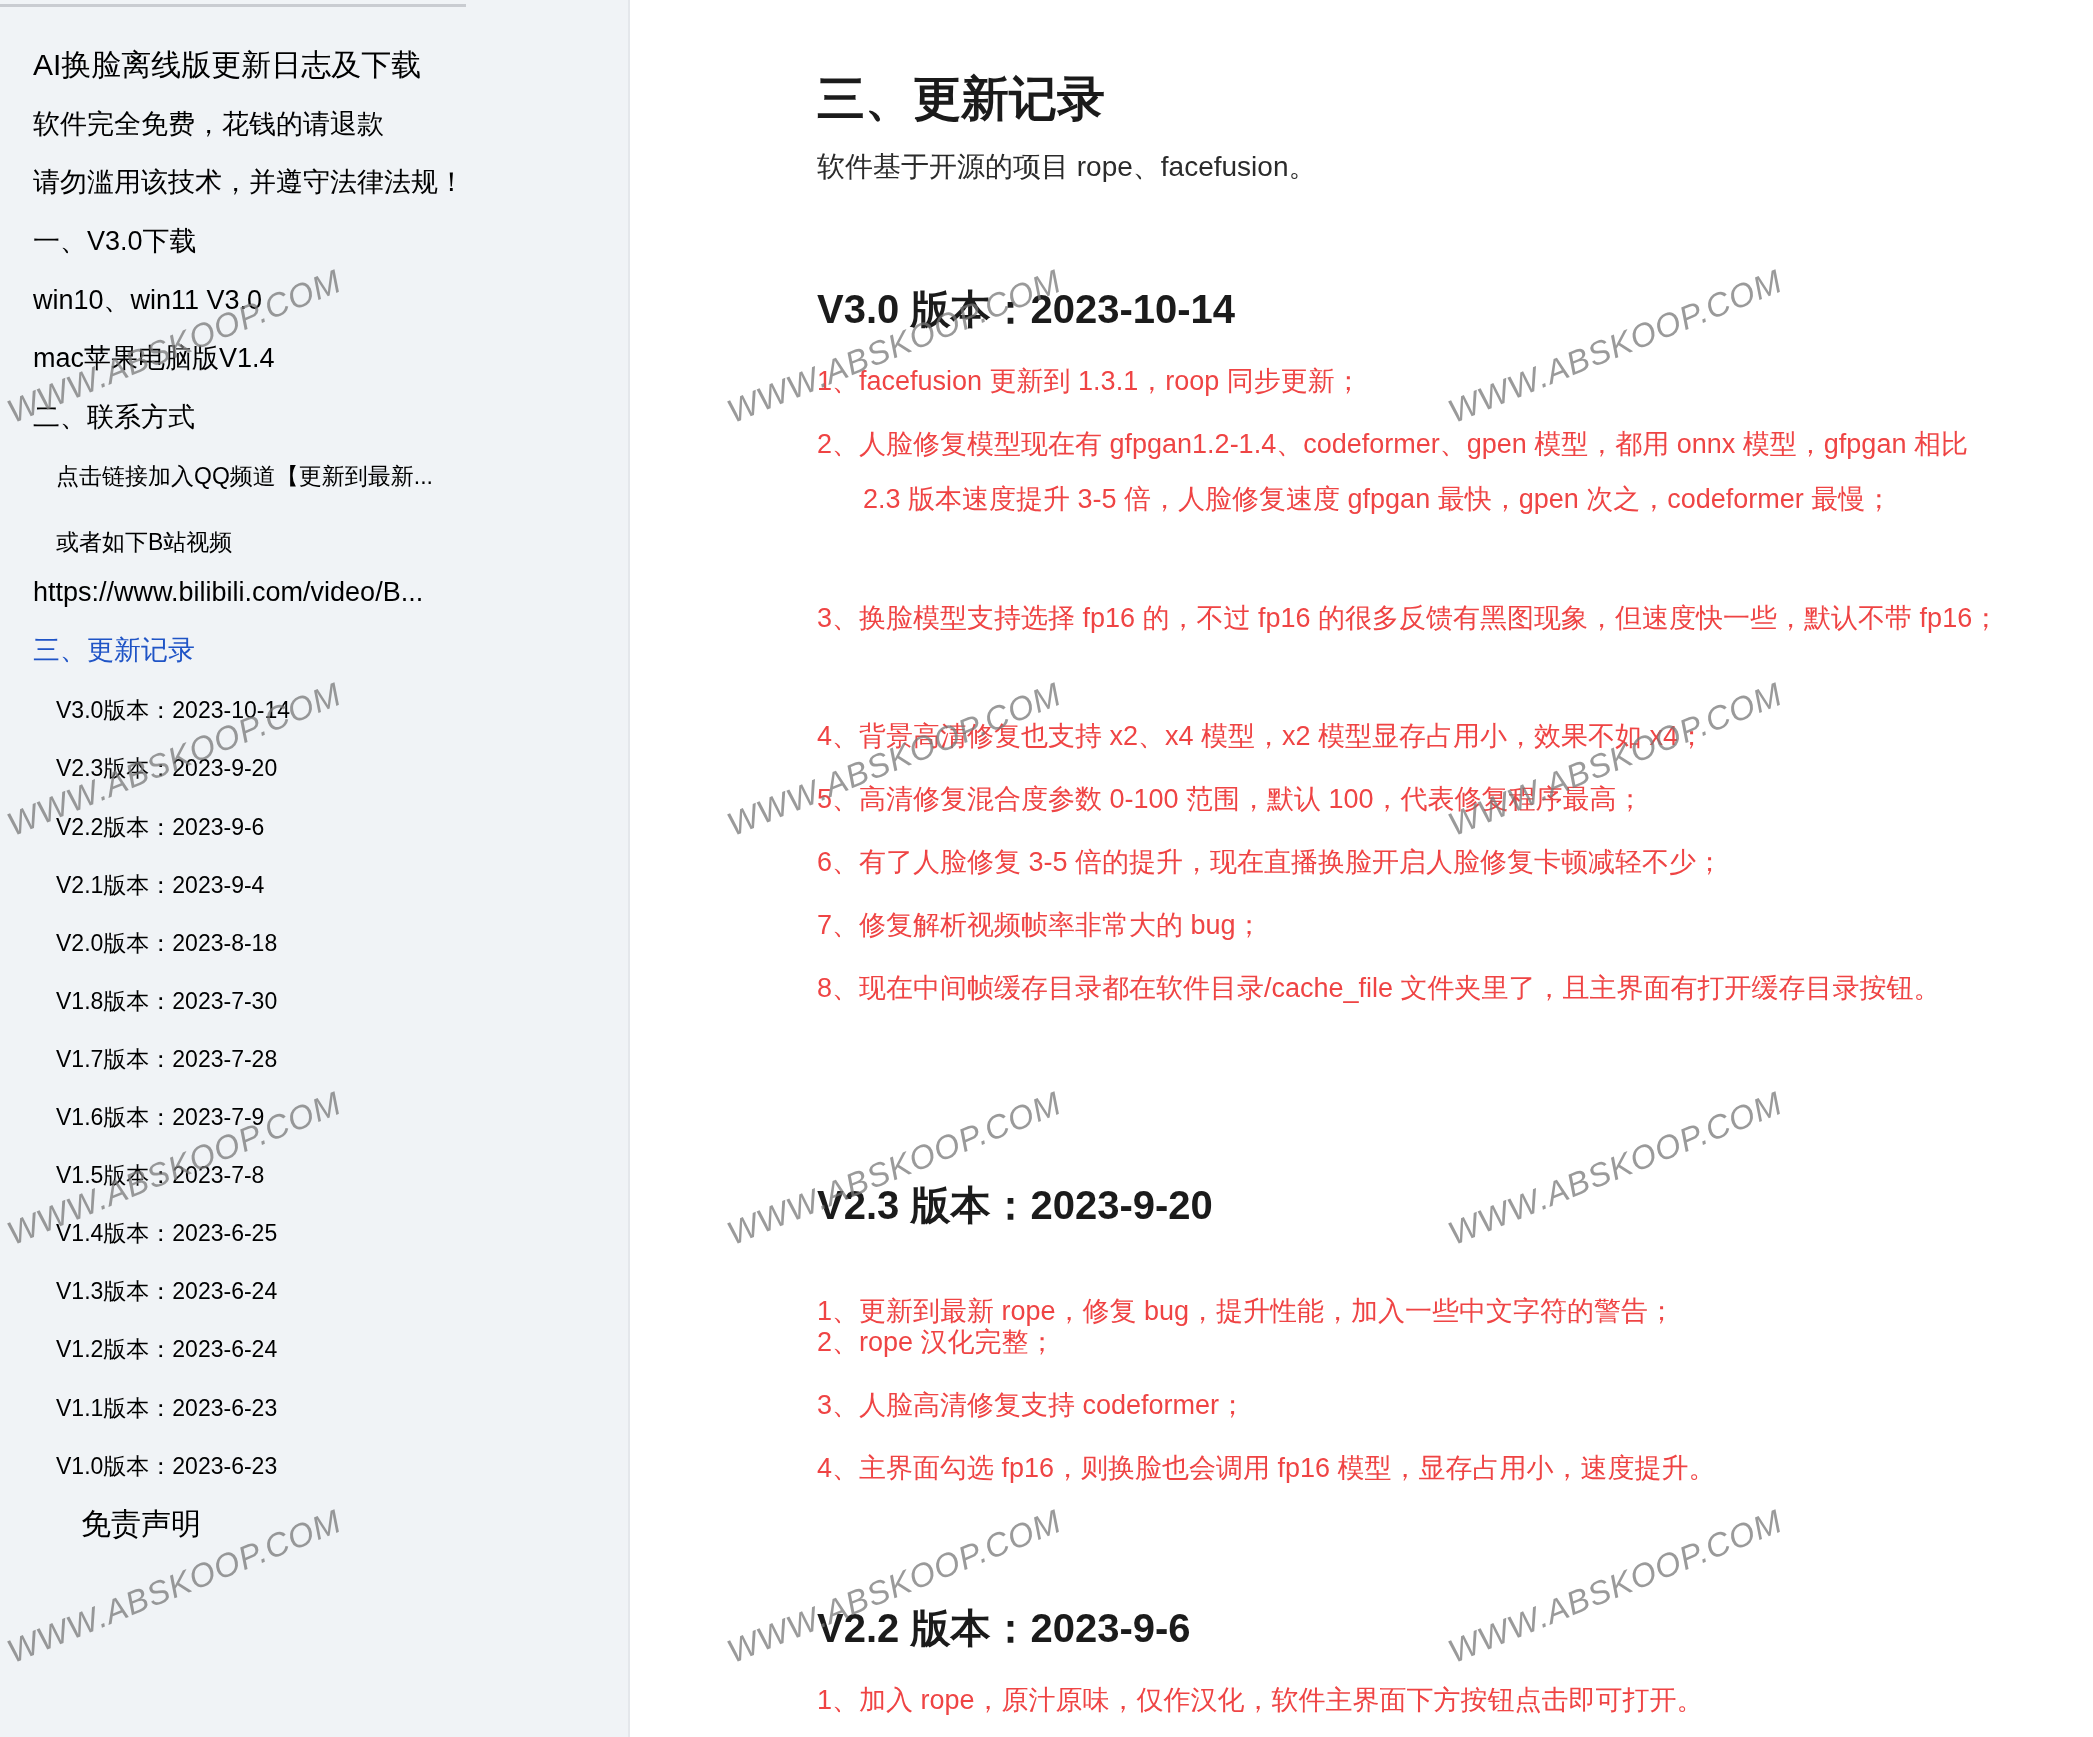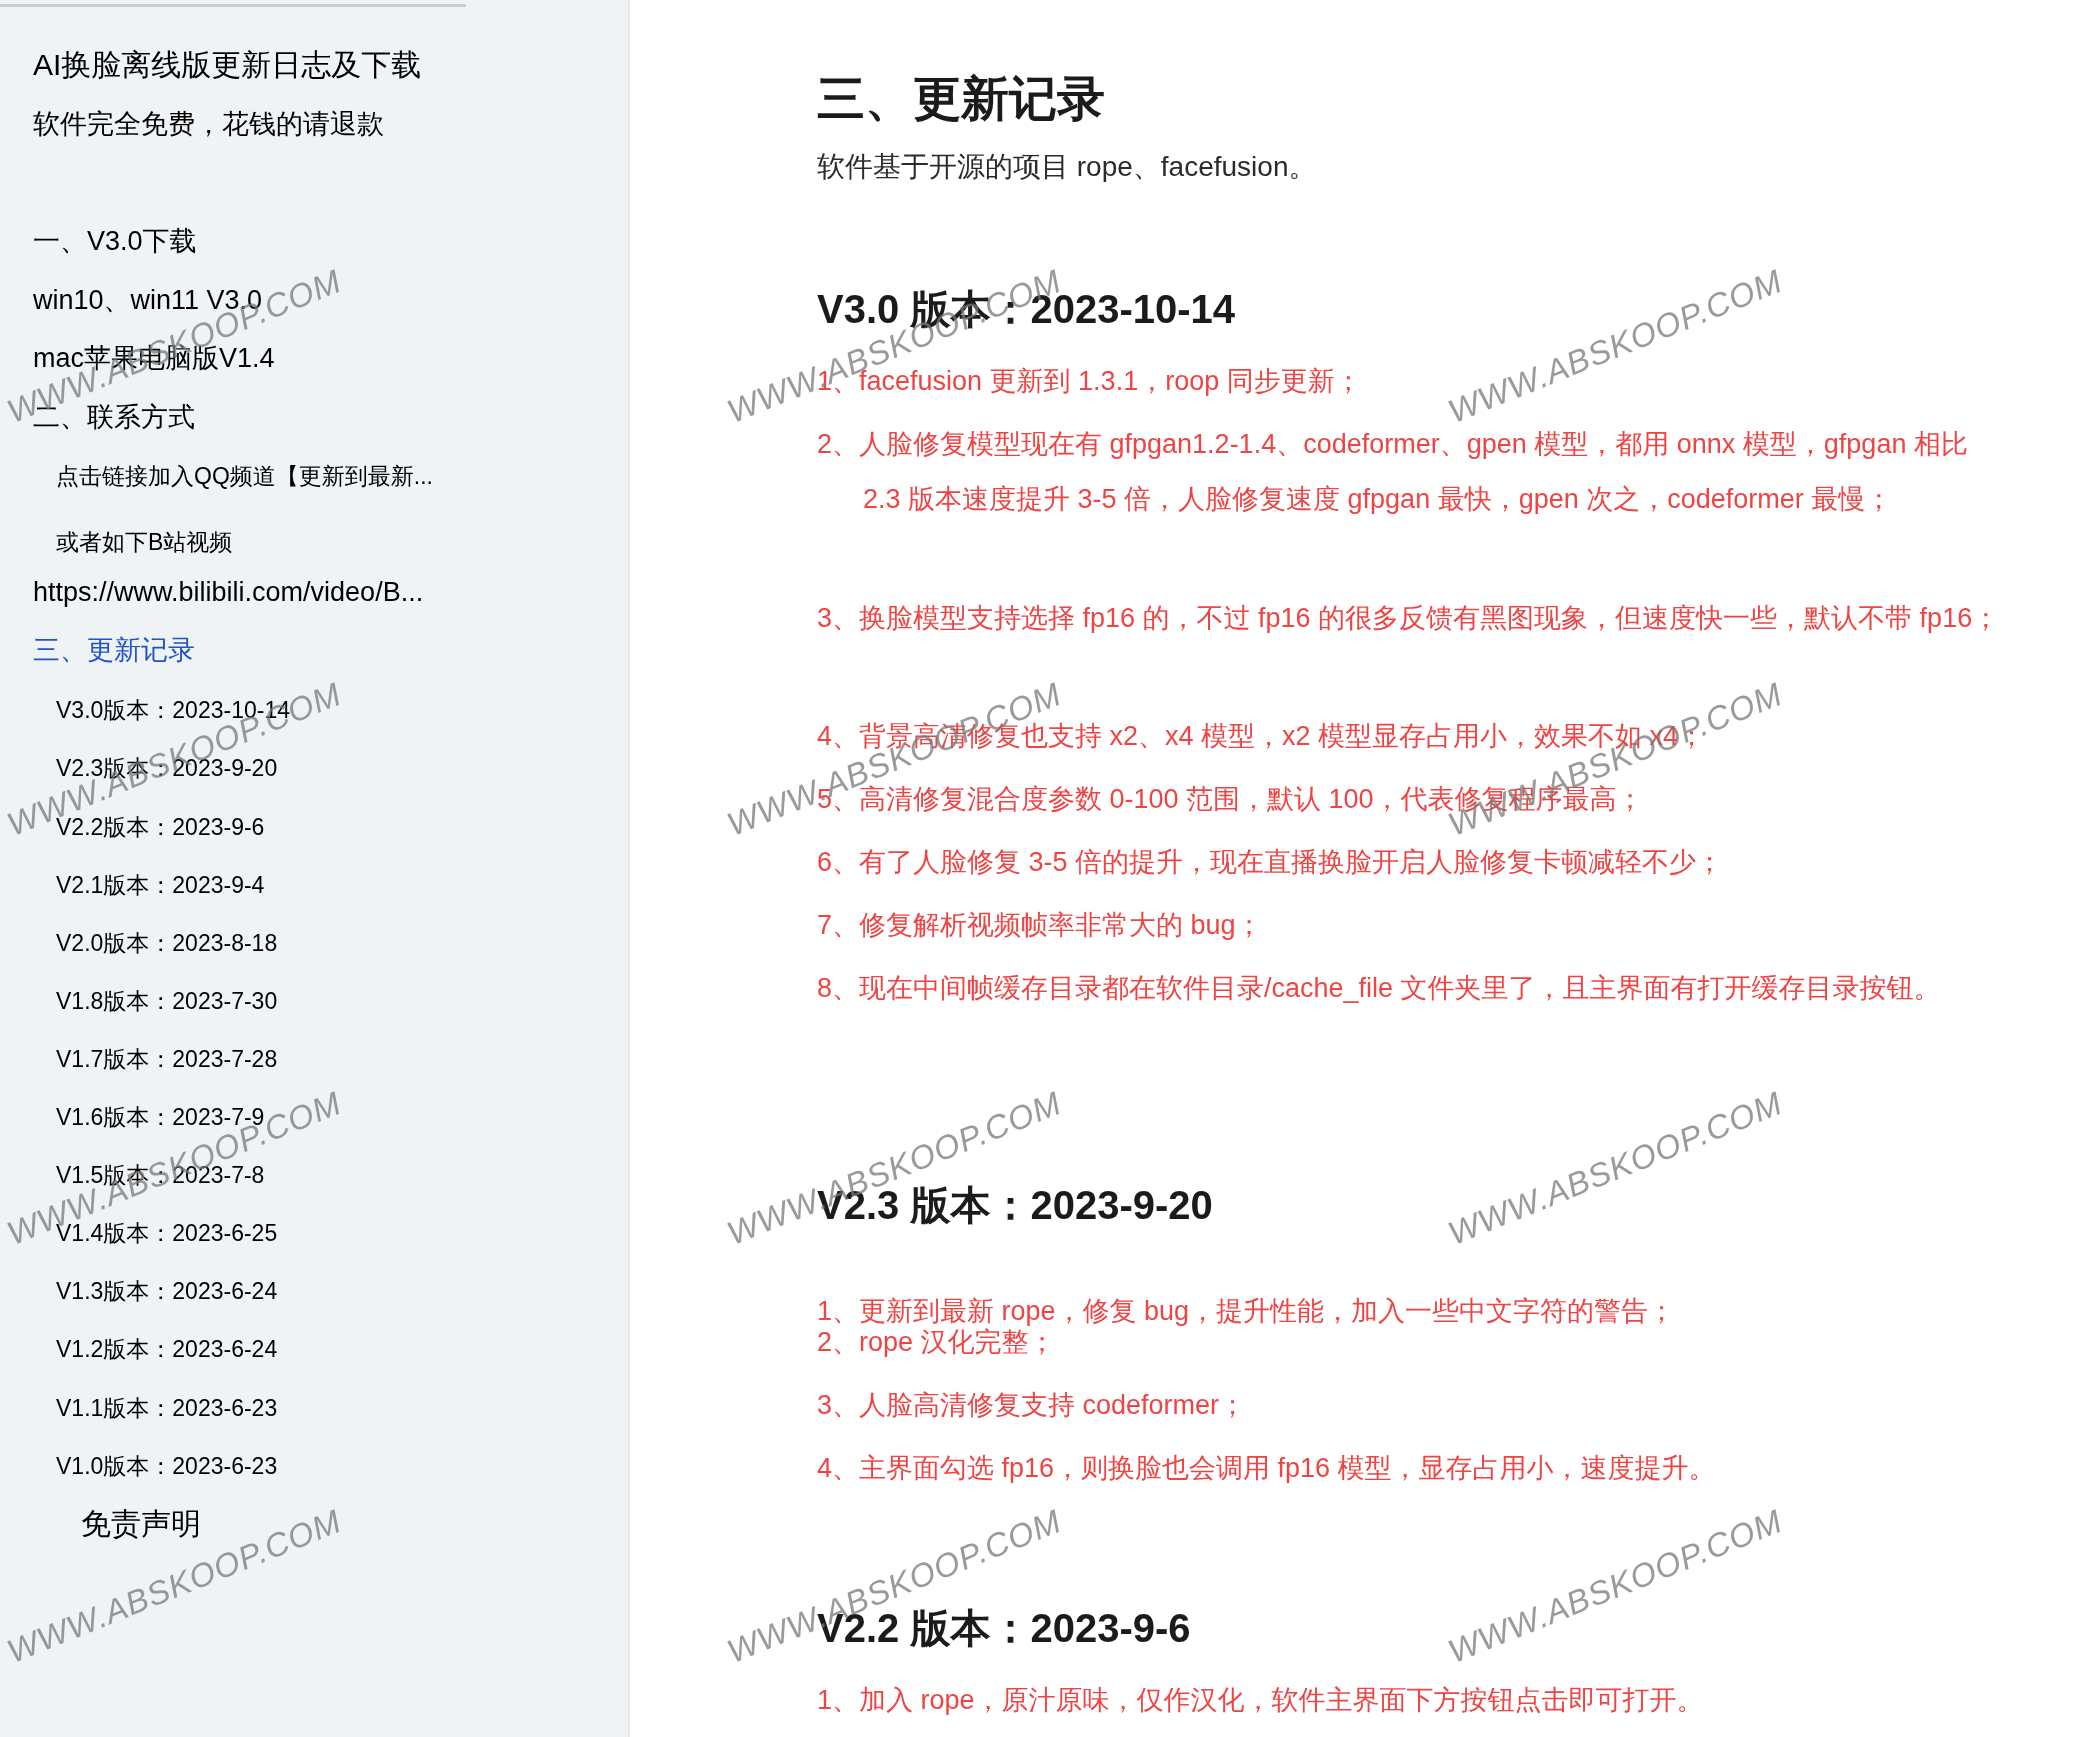--- a/index.html
+++ b/index.html
@@ -49,20 +49,21 @@
   }
 </style>
 </head>
 <body>
 
 <nav class="sidebar">
   <div class="sidebar-topline"></div>
 
   <div class="toc-item level-0 title" style="top:47px">AI换脸离线版更新日志及下载</div>
   <div class="toc-item level-0" style="top:106px">软件完全免费，花钱的请退款</div>
+  <div class="toc-item level-0" style="top:164px">请勿滥用该技术，并遵守法律法规！</div>
   <div class="toc-item level-0" style="top:223px">一、V3.0下载</div>
   <div class="toc-item level-0" style="top:282px">win10、win11  V3.0</div>
   <div class="toc-item level-0" style="top:340px">mac苹果电脑版V1.4</div>
   <div class="toc-item level-0" style="top:399px">二、联系方式</div>
   <div class="toc-item level-1" style="top:458px">点击链接加入QQ频道【更新到最新...</div>
   <div class="toc-item level-1" style="top:524px">或者如下B站视频</div>
   <div class="toc-item level-0" style="top:574px">https://www.bilibili.com/video/B...</div>
   <div class="toc-item level-0 active" style="top:632px">三、更新记录</div>
   <div class="toc-item level-1" style="top:692px">V3.0版本：2023-10-14</div>
   <div class="toc-item level-1" style="top:750px">V2.3版本：2023-9-20</div>

